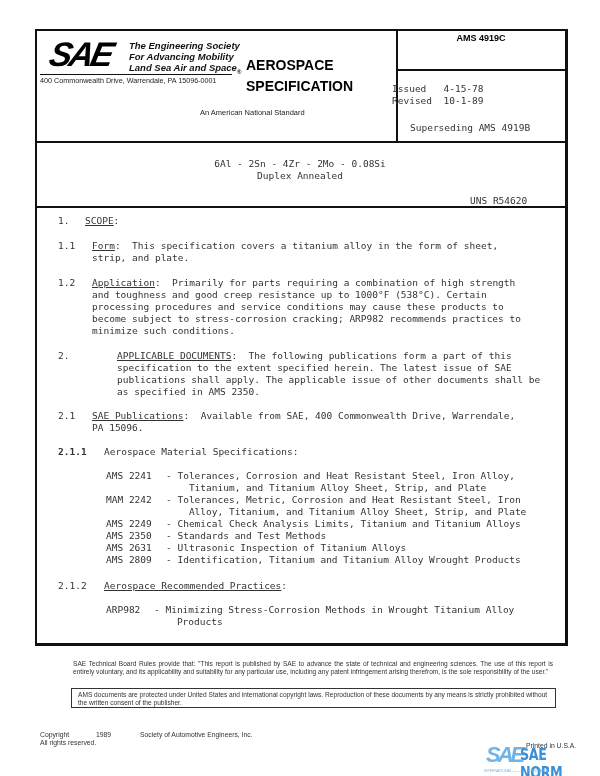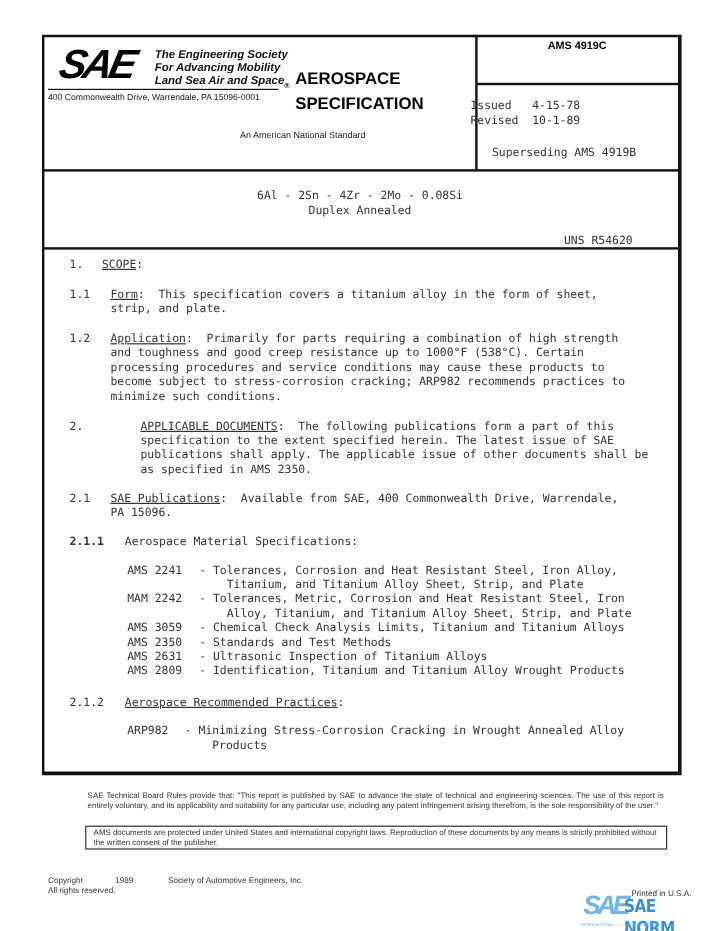--- a/index.html
+++ b/index.html
@@ -104,38 +104,38 @@
 <div class="abs mono body" style="left:106px; top:470px;">
   <div>
     <div><span style="display:inline-block;width:60px">AMS 2241</span><span>- Tolerances, Corrosion and Heat Resistant Steel, Iron Alloy,</span></div>
     <div style="padding-left:60px; white-space:pre">    Titanium, and Titanium Alloy Sheet, Strip, and Plate</div>
   </div>
   <div>
     <div><span style="display:inline-block;width:60px">MAM 2242</span><span>- Tolerances, Metric, Corrosion and Heat Resistant Steel, Iron</span></div>
     <div style="padding-left:60px; white-space:pre">    Alloy, Titanium, and Titanium Alloy Sheet, Strip, and Plate</div>
   </div>
   <div>
-    <div><span style="display:inline-block;width:60px">AMS 3059</span><span>- Chemical Check Analysis Limits, Titanium and Titanium Alloys</span></div>
+    <div><span style="display:inline-block;width:60px">AMS 2249</span><span>- Chemical Check Analysis Limits, Titanium and Titanium Alloys</span></div>
   </div>
   <div>
     <div><span style="display:inline-block;width:60px">AMS 2350</span><span>- Standards and Test Methods</span></div>
   </div>
   <div>
     <div><span style="display:inline-block;width:60px">AMS 2631</span><span>- Ultrasonic Inspection of Titanium Alloys</span></div>
   </div>
   <div>
     <div><span style="display:inline-block;width:60px">AMS 2809</span><span>- Identification, Titanium and Titanium Alloy Wrought Products</span></div>
   </div>
 </div>
 
 <div class="abs mono body" style="left:58px; top:580px;">2.1.2</div>
 <div class="abs mono body" style="left:104px; top:580px;"><span class="u">Aerospace Recommended Practices</span><span>:</span></div>
 
 <div class="abs mono body" style="left:106px; top:604px;">
-  <div><span style="display:inline-block;width:48px">ARP982</span><span>- Minimizing Stress-Corrosion Cracking in Wrought Annealed Alloy</span></div>
+  <div><span style="display:inline-block;width:48px">ARP982</span><span>- Minimizing Stress-Corrosion Methods in Wrought Titanium Alloy</span></div>
   <div style="padding-left:48px; white-space:pre">    Products</div>
 </div>
 
 <div class="abs notes">SAE Technical Board Rules provide that: "This report is published by SAE to advance the state of technical and engineering sciences. The use of this report is entirely voluntary, and its applicability and suitability for any particular use, including any patent infringement arising therefrom, is the sole responsibility of the user."</div>
 <div class="abs copybox">AMS documents are protected under United States and international copyright laws. Reproduction of these documents by any means is strictly prohibited without the written consent of the publisher.</div>
 
 <div class="abs foot" style="left:40px; top:731px;">Copyright</div>
 <div class="abs foot" style="left:96px; top:731px;">1989</div>
 <div class="abs foot" style="left:140px; top:731px;">Society of Automotive Engineers, Inc.</div>
 <div class="abs foot" style="left:40px; top:739px;">All rights reserved.</div>

